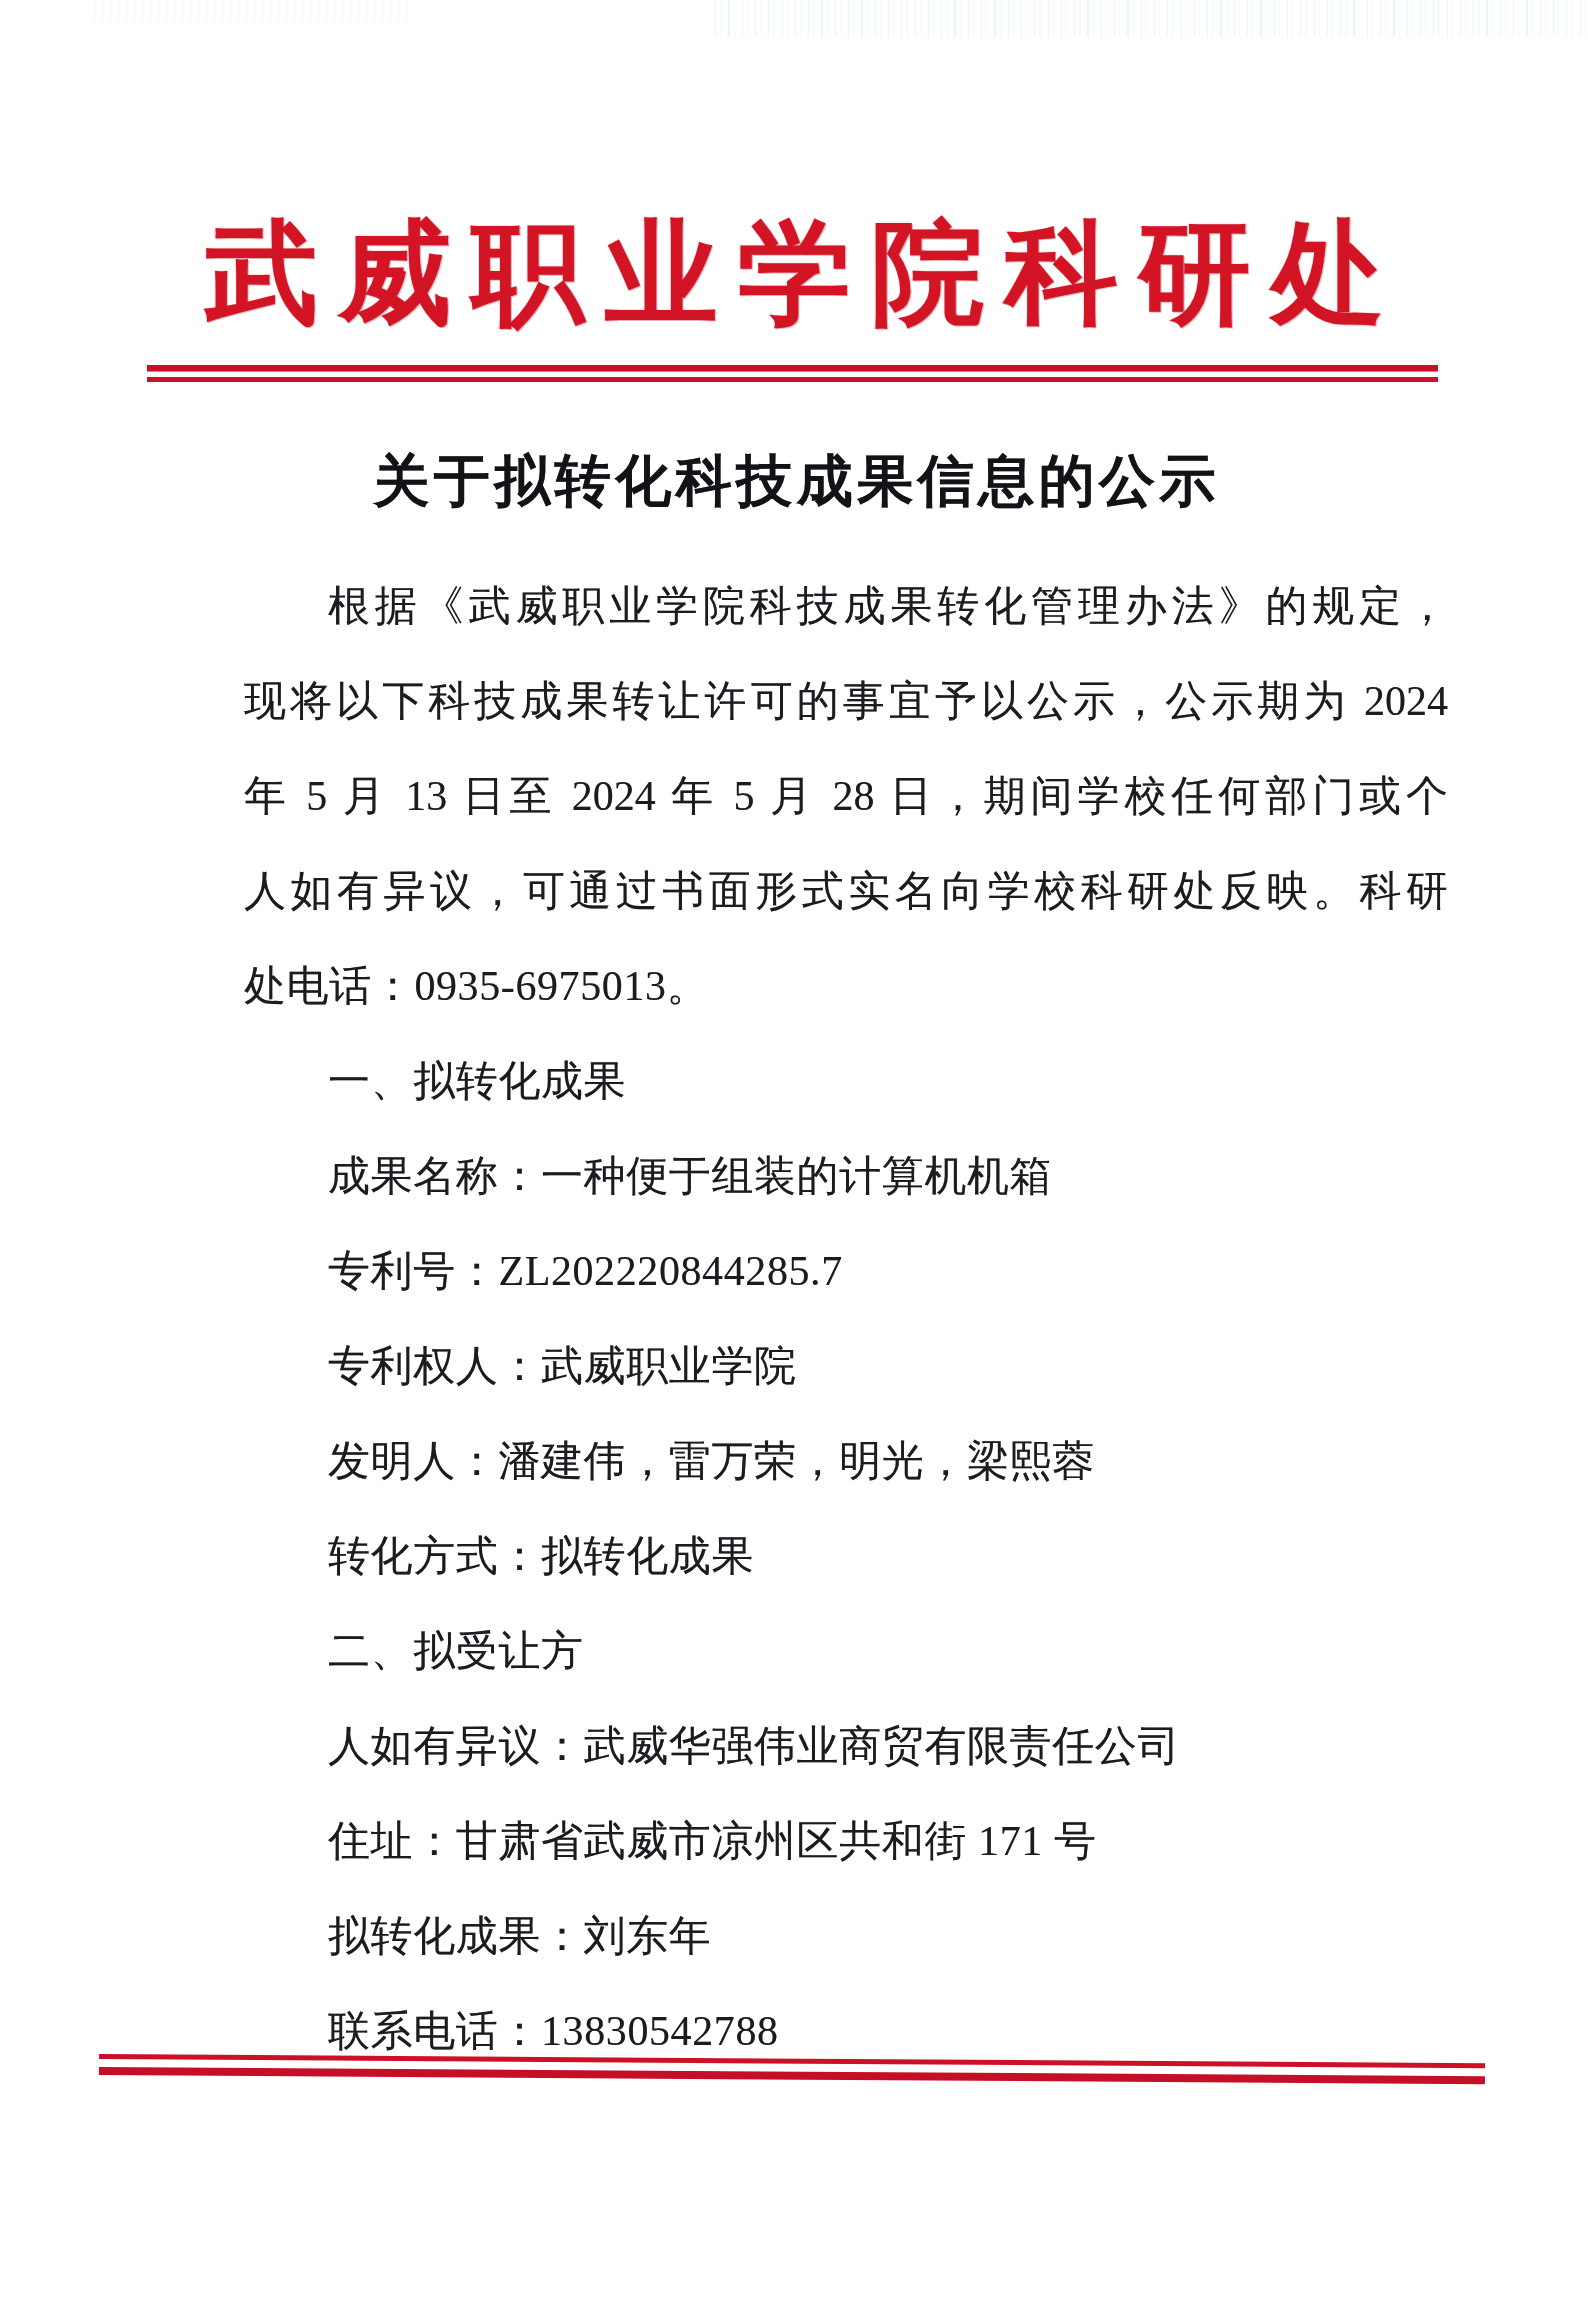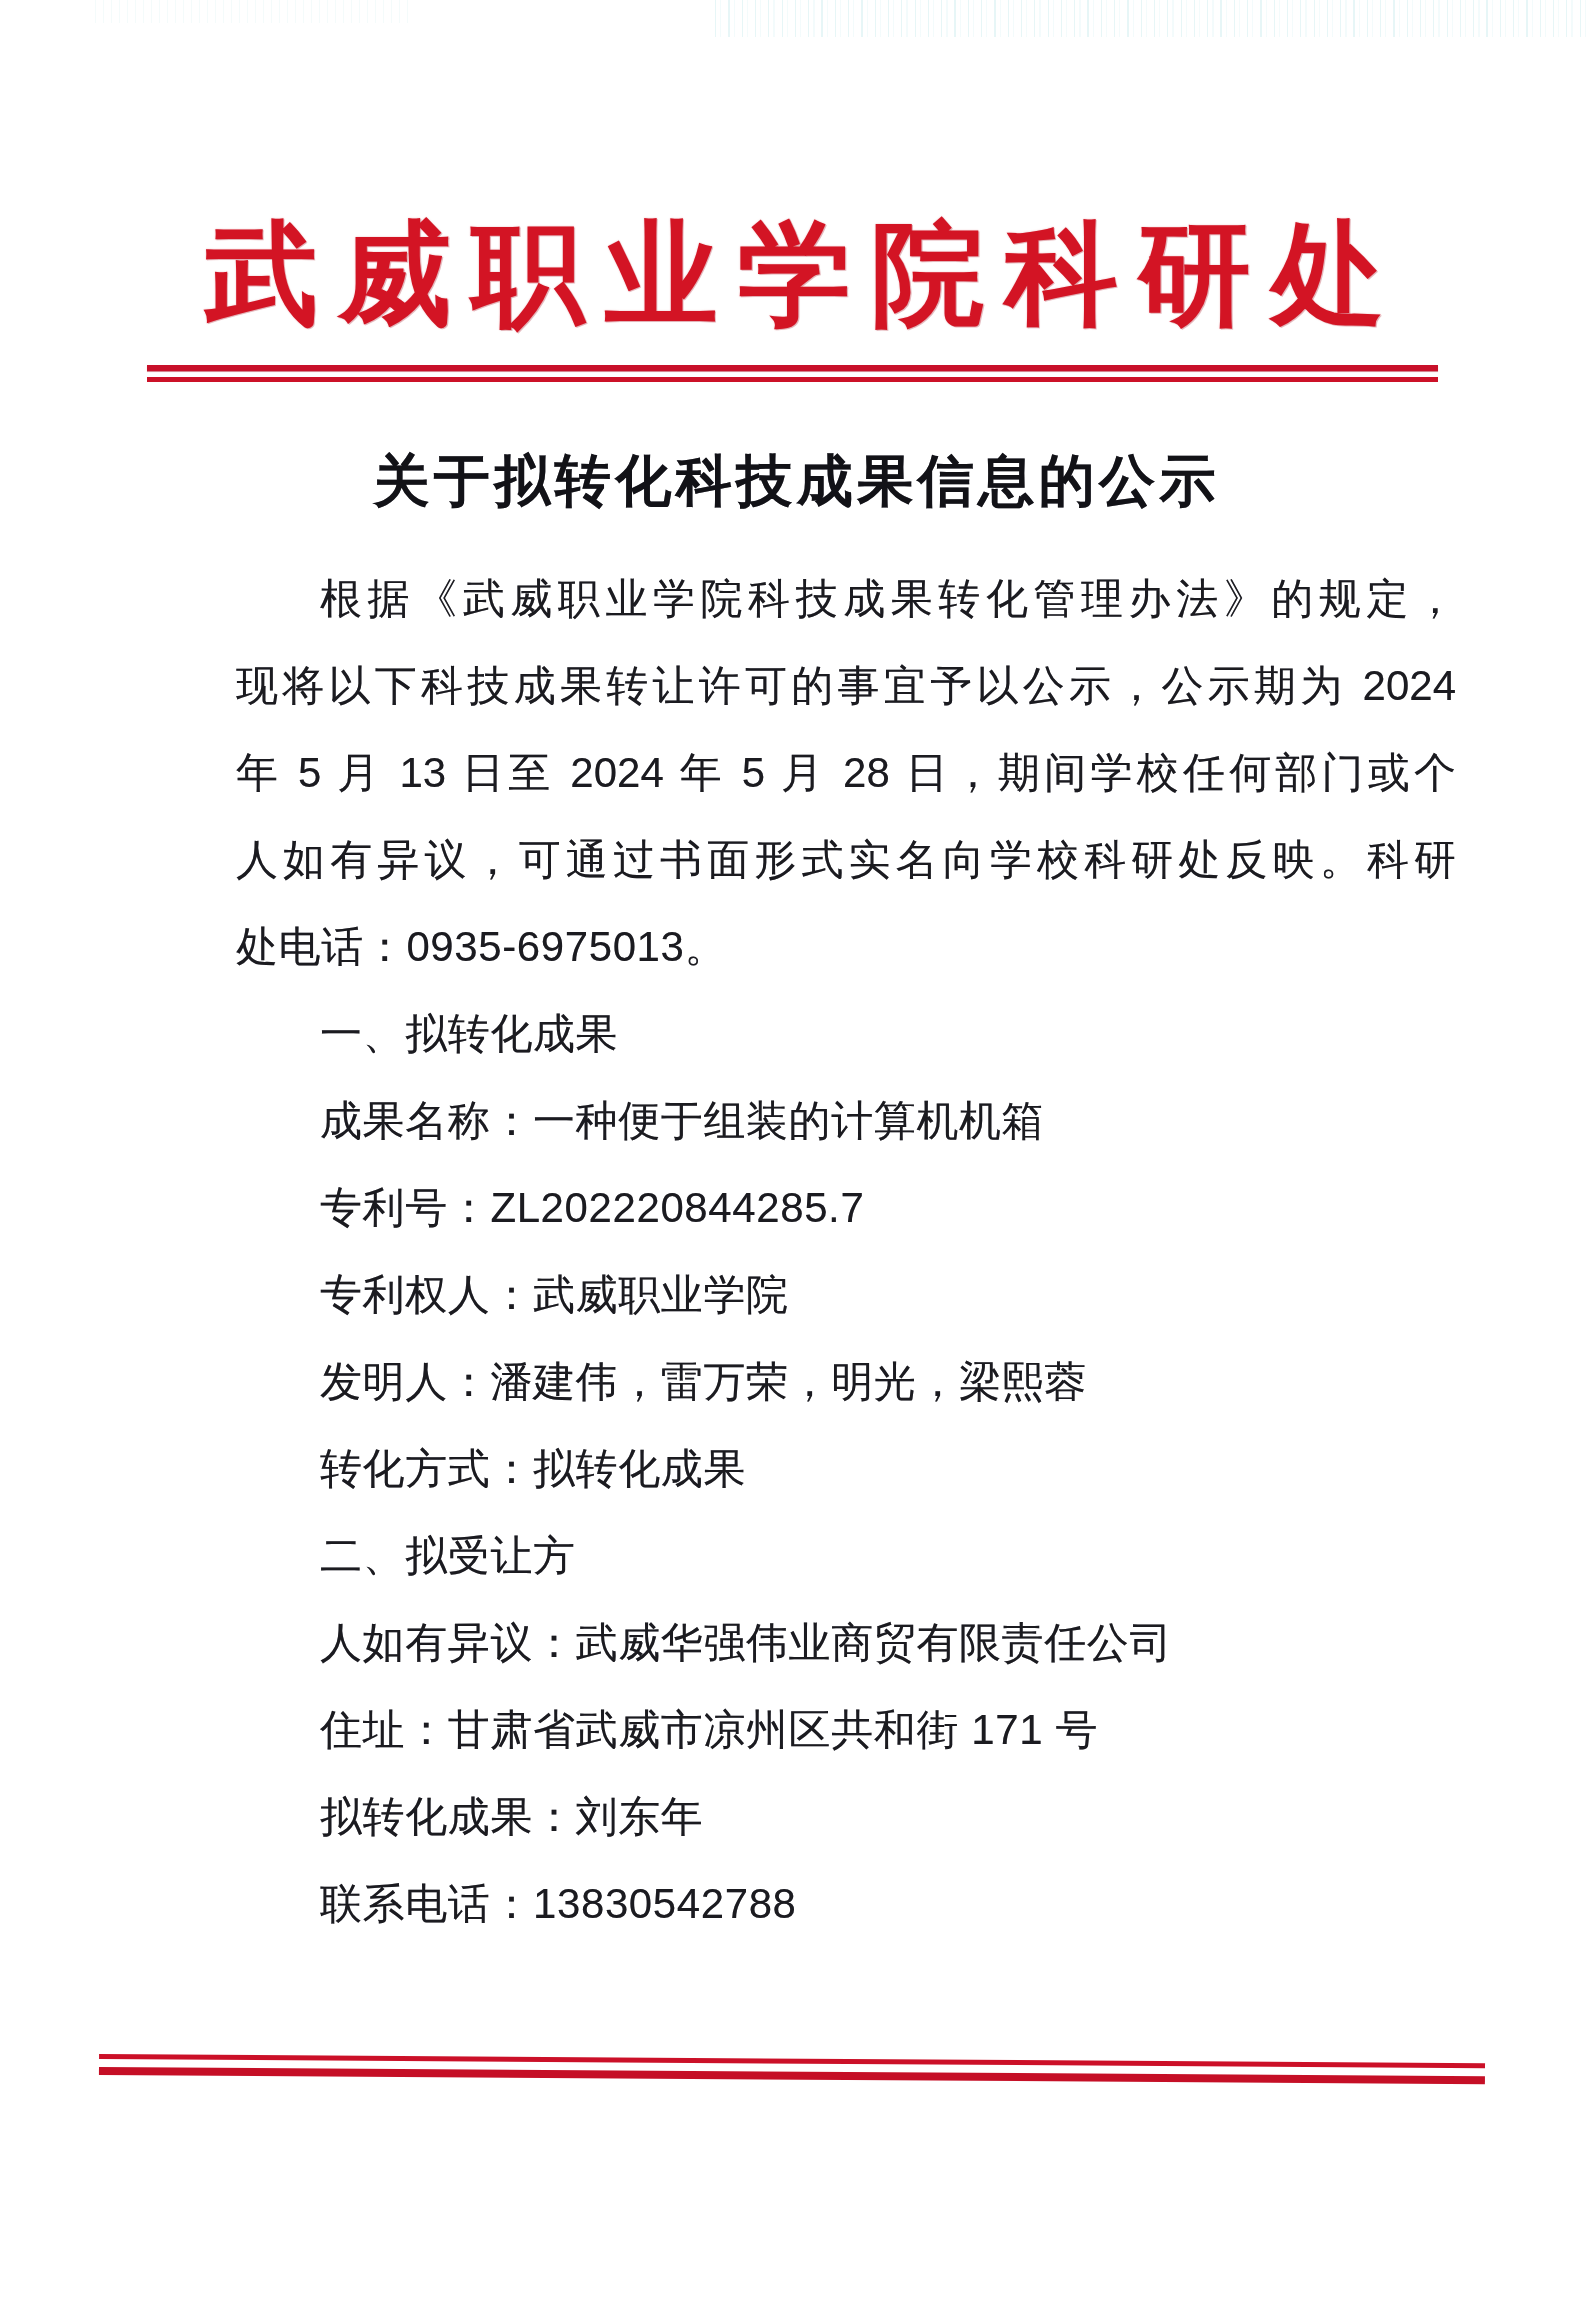--- a/index.html
+++ b/index.html
@@ -1,21 +1,21 @@
 <!DOCTYPE html>
 <html lang="zh" style="font-size:9.2px"><head>
 <meta charset="utf-8">
 <style>
   html,body{margin:0;padding:0;background:#ffffff;}
   .page{
     position:relative;
     width:1589px;height:2307px;
     background:#ffffff;
     overflow:hidden;
-    font-family:Liberation Sans, sans-serif;
+    font-family:Liberation Serif, serif;
   }
   
   .scan-noise-top{
     position:absolute;top:0;left:45%;width:55%;height:37px;
     background:repeating-linear-gradient(90deg,
       rgba(110,200,205,0.30) 0 1.2px, rgba(255,255,255,0) 1.2px 5.2px,
       rgba(140,215,220,0.18) 5.2px 6.4px, rgba(255,255,255,0) 6.4px 13.3px);
     opacity:.55;filter:blur(0.6px);
   }
   .scan-noise-top2{
@@ -56,21 +56,21 @@
     text-shadow:0 0 0.6px rgba(10,10,25,.55);
     white-space:nowrap;
     margin-top:36px;
   }
   .body-block{
     position:absolute;top:555px;left:236px;width:1220px;
     font-size:42px;line-height:87px;
     color:#1b1b20;
     text-shadow:0 0 0.6px rgba(15,15,30,.45);
   }
-  .bline{margin:0;padding:0;letter-spacing:0.6px;}
+  .bline{margin:8px;padding:0;letter-spacing:0.6px;}
   .ind{text-indent:2em;}
   .just{text-align:justify;text-align-last:justify;letter-spacing:0;}
 </style>
 </head>
 <body>
 
 <div class="page">
 
   <div class="scan-noise-top"></div>
   <div class="scan-noise-top2"></div>

